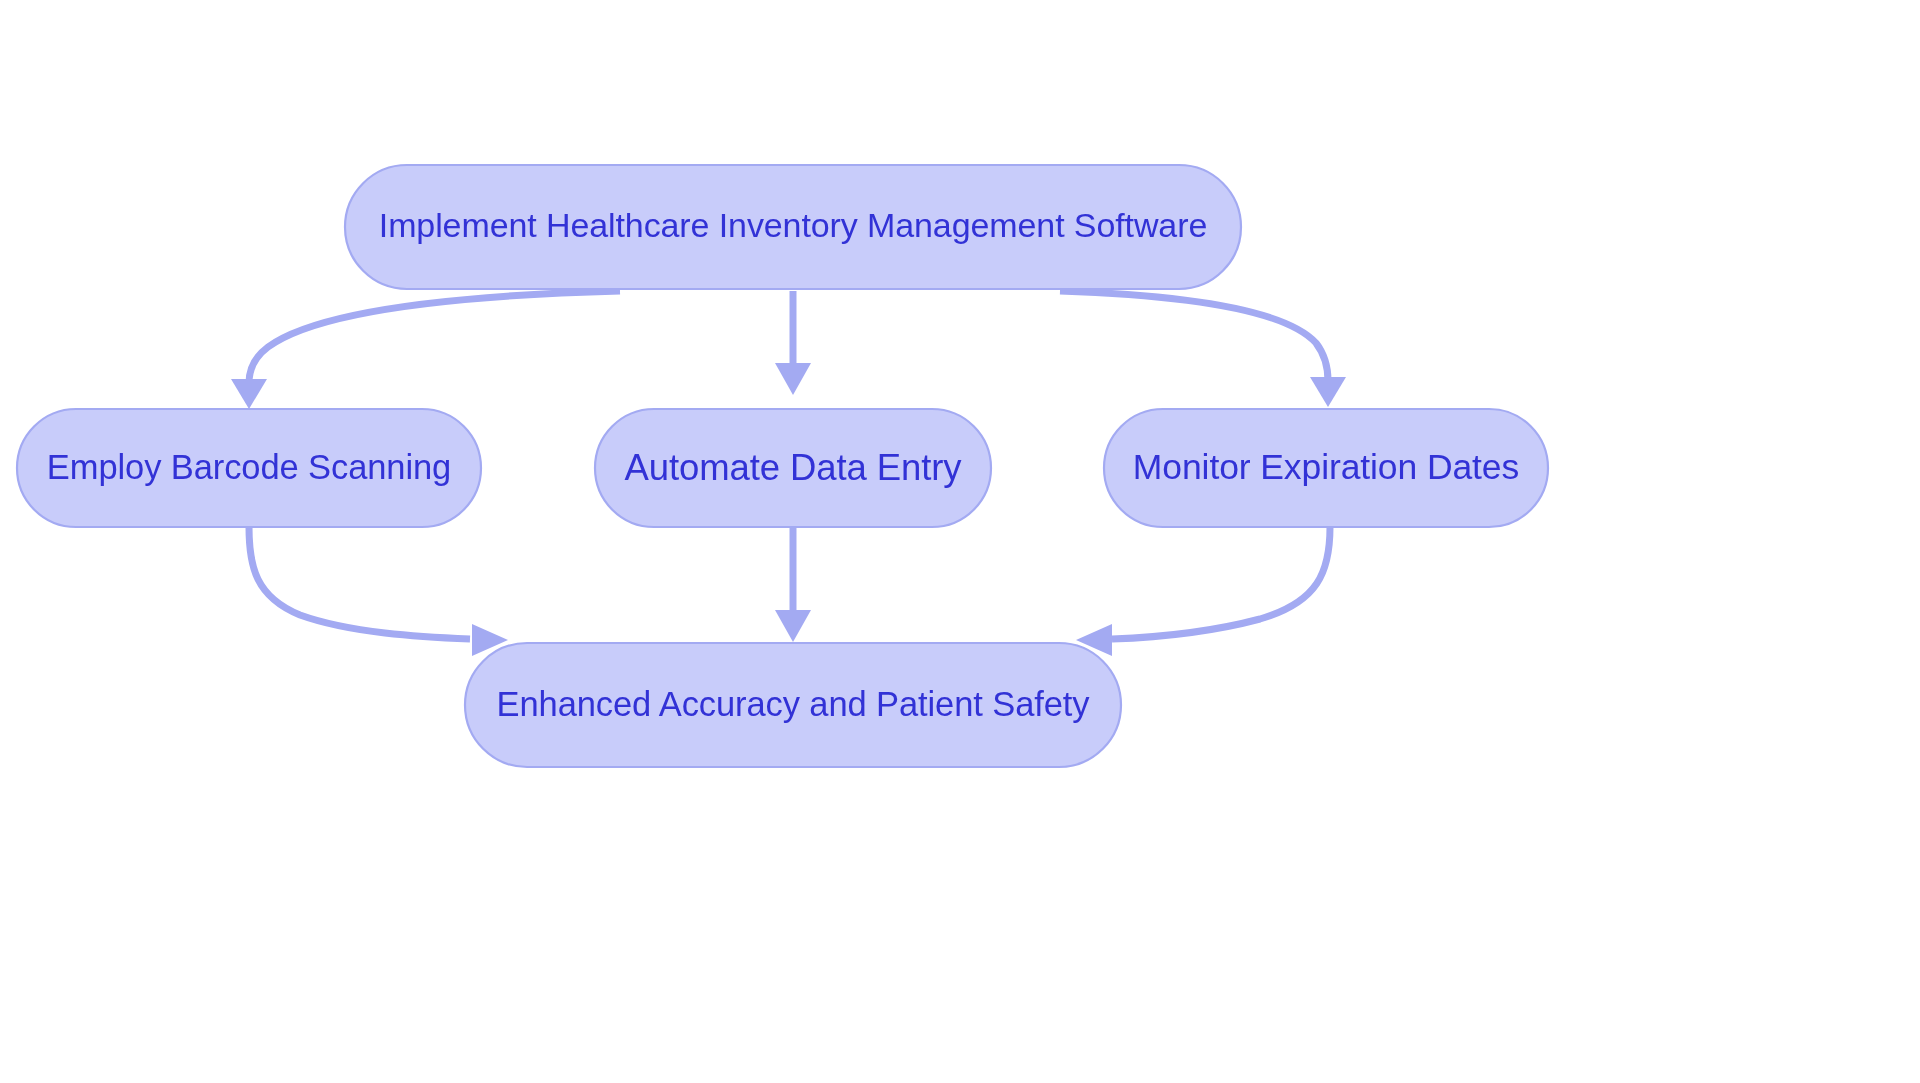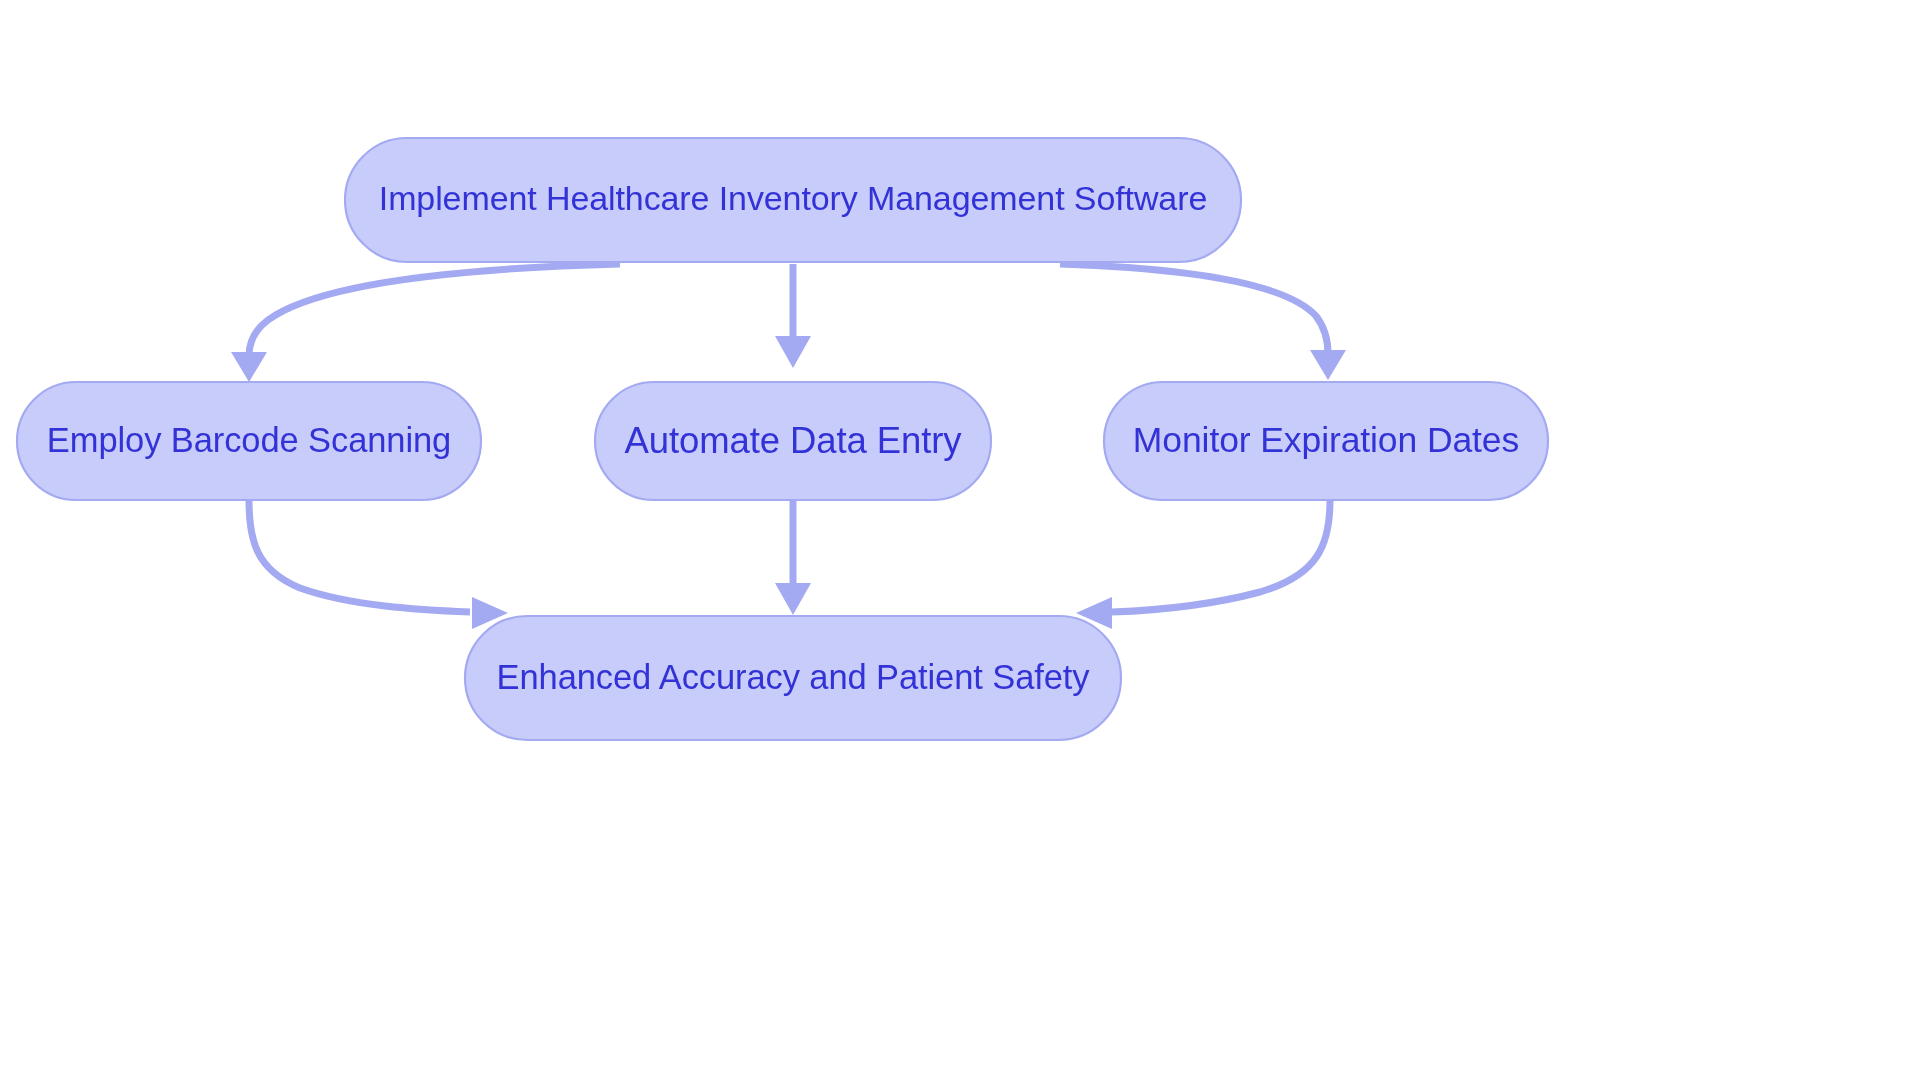--- a/index.html
+++ b/index.html
@@ -12,20 +12,21 @@
     width: 1920px;
     height: 1083px;
     overflow: hidden;
     font-family: "Liberation Sans", "DejaVu Sans", sans-serif;
   }
   #diagram-root {
     position: relative;
     width: 1920px;
     height: 1033px;
     background: #ffffff;
+    margin-top: 27px;
   }
   #flow-svg {
     position: absolute;
     left: 0;
     top: 0;
     width: 1920px;
     height: 1083px;
     display: block;
   }
   .node-shape {

